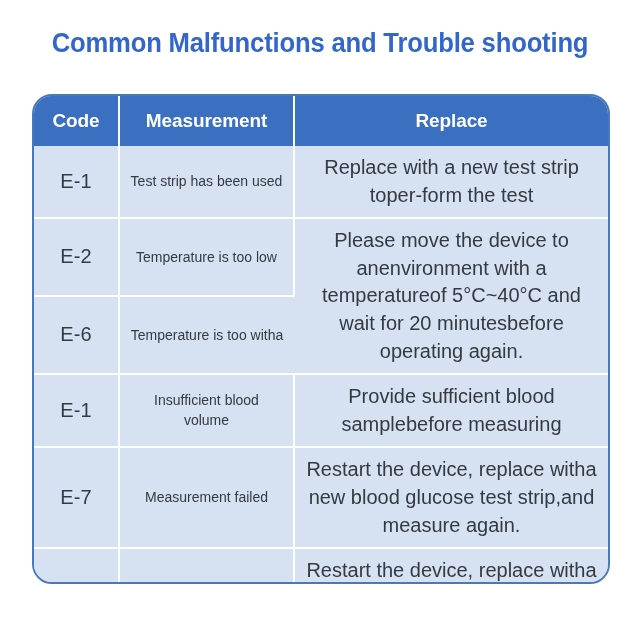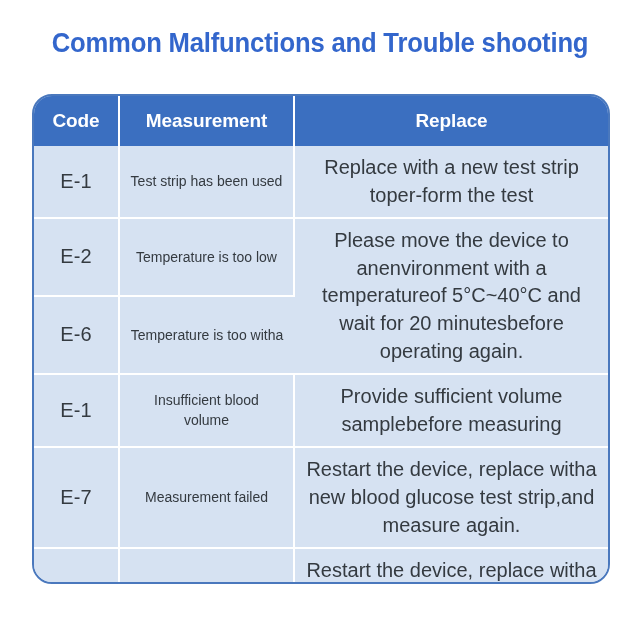--- a/index.html
+++ b/index.html
@@ -144,21 +144,21 @@
             <td class="exp-cell">Temperature is too low</td>
             <td class="sol-cell merged" rowspan="2">Please move the device to anenvironment with a temperatureof 5°C~40°C and wait for 20 minutesbefore operating again.</td>
           </tr>
           <tr>
             <td class="code-cell">E-6</td>
             <td class="exp-cell">Temperature is too witha</td>
           </tr>
           <tr>
             <td class="code-cell">E-1</td>
             <td class="exp-cell">Insufficient blood volume</td>
-            <td class="sol-cell">Provide sufficient volume samplebefore measuring</td>
+            <td class="sol-cell">Provide sufficient blood samplebefore measuring</td>
           </tr>
           <tr>
             <td class="code-cell">E-7</td>
             <td class="exp-cell">Measurement failed</td>
             <td class="sol-cell">Restart the device, replace witha new blood glucose test strip,and measure again.</td>
           </tr>
           <tr>
             <td class="code-cell">E-6a</td>
             <td class="exp-cell">Power glucose</td>
             <td class="sol-cell">Restart the device, replace witha new blood glucose test strip,and measure again.</td>

